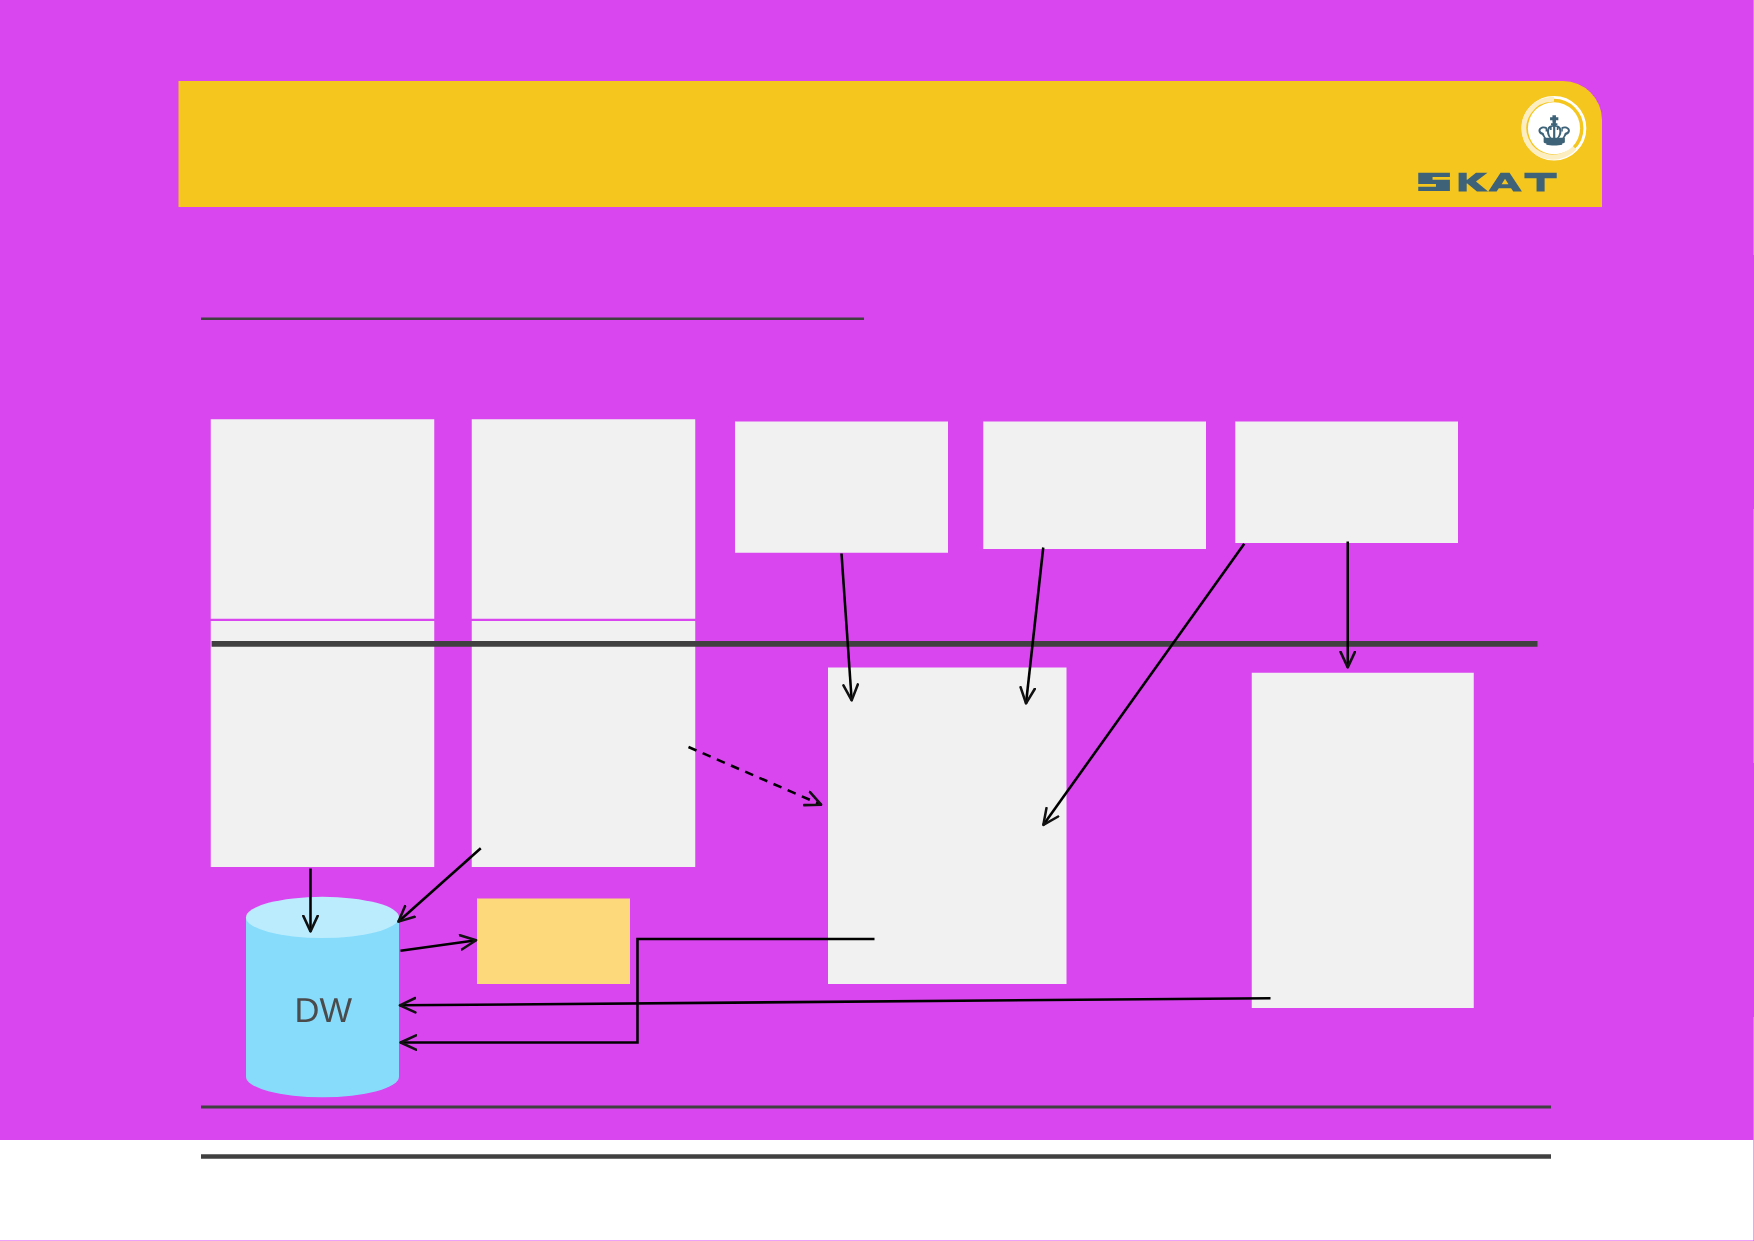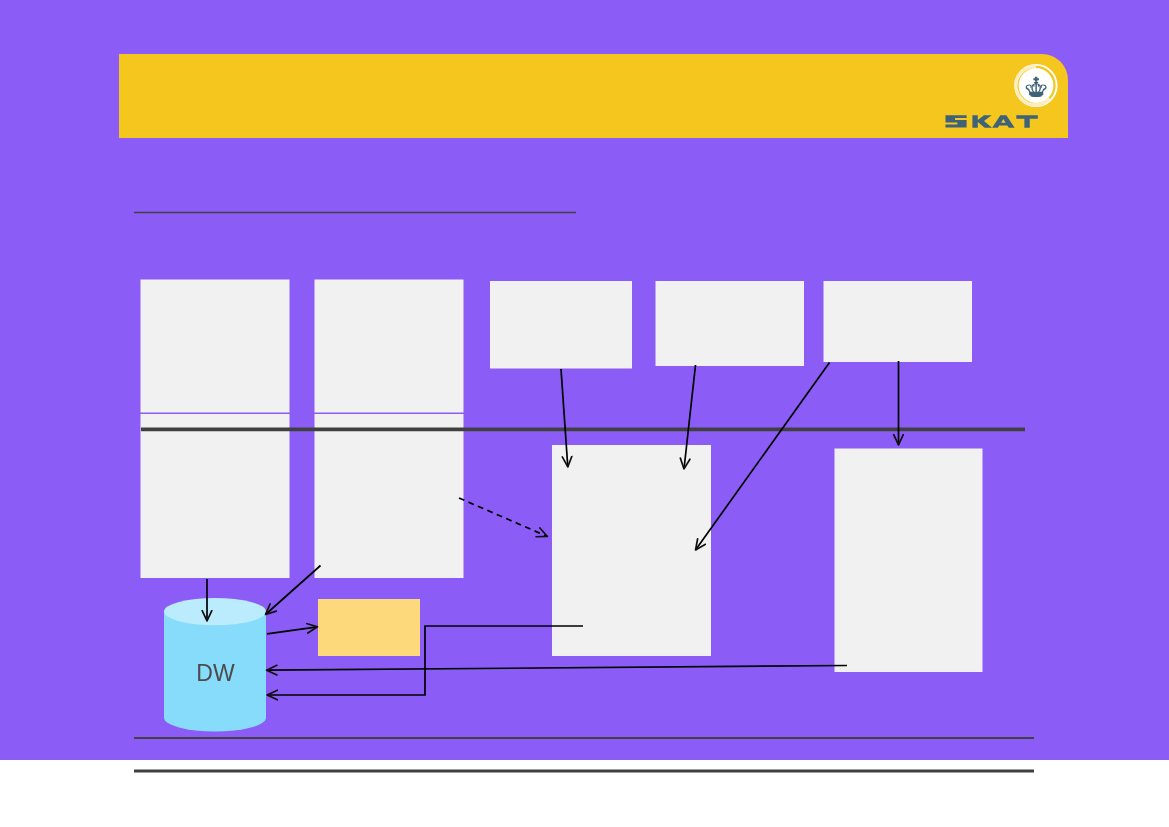--- a/index.html
+++ b/index.html
@@ -1,18 +1,18 @@
 <!DOCTYPE html>
 <html><head>
 <meta charset="utf-8">
 <style>
   html,body{margin:0;padding:0;}
   body{width:1169px;height:827px;background:#ffffff;
        font-family:"Liberation Sans",sans-serif;overflow:hidden;position:relative;}
-  #slide{position:absolute;left:0;top:0;width:1169px;height:760px;background:#8b5cf6;}
+  #slide{position:absolute;left:0;top:0;width:1169px;height:760px;background:#d946ef;}
   #art{position:absolute;left:0;top:0;width:1169px;height:827px;display:block;}
   .dw-text{font-family:"Liberation Sans",sans-serif;font-size:23px;}
 </style>
 </head>
 <body>
 
 <div id="slide">
 
   <svg id="art" viewBox="0 0 1169 827" xmlns="http://www.w3.org/2000/svg">
     <defs>

